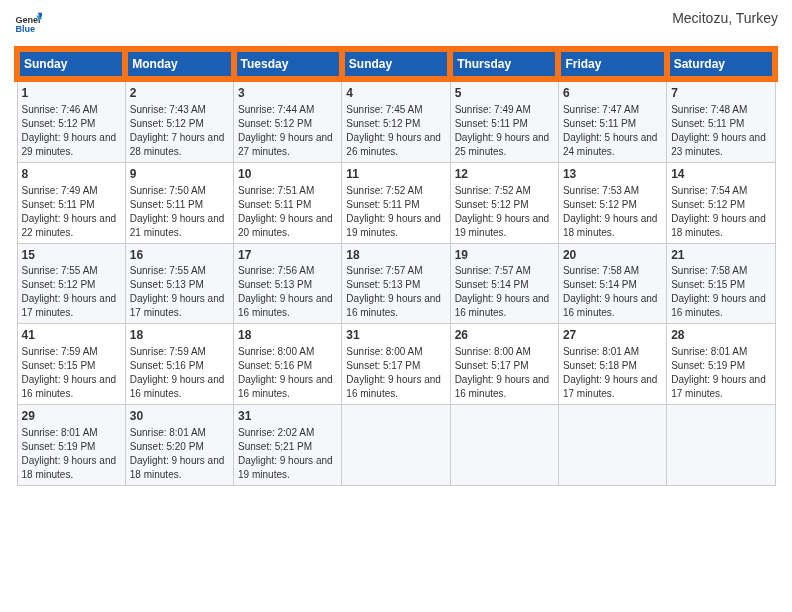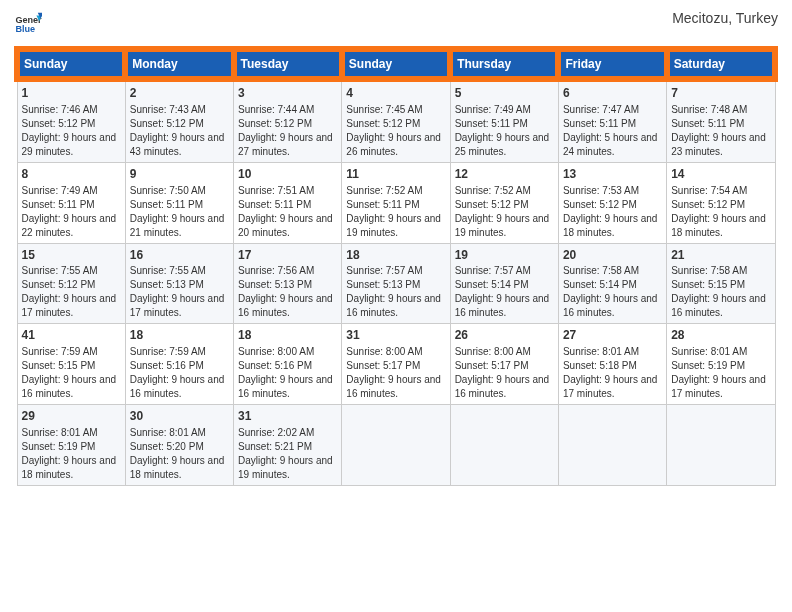--- a/index.html
+++ b/index.html
@@ -107,21 +107,21 @@
         <th>Tuesday</th>
         <th>Sunday</th>
         <th>Thursday</th>
         <th>Friday</th>
         <th>Saturday</th>
       </tr>
     </thead>
     <tbody id="calendar-body">
         <tr>
           <td><span class="day-num">1</span><span>Sunrise: 7:46 AM</span><br><span>Sunset: 5:12 PM</span><br><span>Daylight: 9 hours and 29 minutes.</span></td>
-          <td><span class="day-num">2</span><span>Sunrise: 7:43 AM</span><br><span>Sunset: 5:12 PM</span><br><span>Daylight: 9 hours and 43 minutes.</span></td>
+          <td><span class="day-num">2</span><span>Sunrise: 7:43 AM</span><br><span>Sunset: 5:12 PM</span><br><span>Daylight: 7 hours and 28 minutes.</span></td>
           <td><span class="day-num">3</span><span>Sunrise: 7:44 AM</span><br><span>Sunset: 5:12 PM</span><br><span>Daylight: 9 hours and 27 minutes.</span></td>
           <td><span class="day-num">4</span><span>Sunrise: 7:45 AM</span><br><span>Sunset: 5:12 PM</span><br><span>Daylight: 9 hours and 26 minutes.</span></td>
           <td><span class="day-num">5</span><span>Sunrise: 7:49 AM</span><br><span>Sunset: 5:11 PM</span><br><span>Daylight: 9 hours and 25 minutes.</span></td>
           <td><span class="day-num">6</span><span>Sunrise: 7:47 AM</span><br><span>Sunset: 5:11 PM</span><br><span>Daylight: 5 hours and 24 minutes.</span></td>
           <td><span class="day-num">7</span><span>Sunrise: 7:48 AM</span><br><span>Sunset: 5:11 PM</span><br><span>Daylight: 9 hours and 23 minutes.</span></td>
         </tr>
         <tr>
           <td><span class="day-num">8</span><span>Sunrise: 7:49 AM</span><br><span>Sunset: 5:11 PM</span><br><span>Daylight: 9 hours and 22 minutes.</span></td>
           <td><span class="day-num">9</span><span>Sunrise: 7:50 AM</span><br><span>Sunset: 5:11 PM</span><br><span>Daylight: 9 hours and 21 minutes.</span></td>
           <td><span class="day-num">10</span><span>Sunrise: 7:51 AM</span><br><span>Sunset: 5:11 PM</span><br><span>Daylight: 9 hours and 20 minutes.</span></td>

